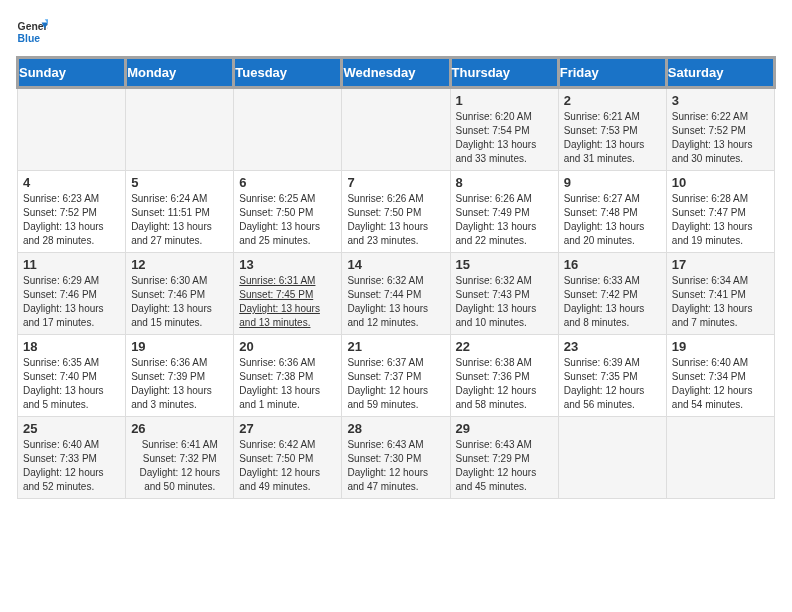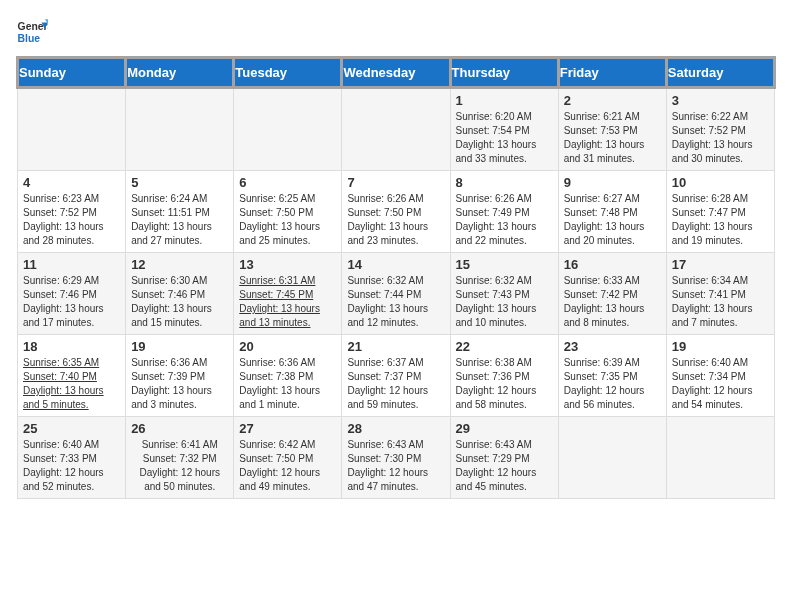--- a/index.html
+++ b/index.html
@@ -236,21 +236,21 @@
           <div class="day-num">17</div>
           <div class="day-info" style="white-space: pre-line;">Sunrise: 6:34 AM
 Sunset: 7:41 PM
 Daylight: 13 hours
 and 7 minutes.</div>
         </td>
       </tr>
       <tr>
         <td>
           <div class="day-num">18</div>
-          <div class="day-info" style="white-space: pre-line; text-decoration: underline;">Sunrise: 6:35 AM
+          <div class="day-info" style="white-space: pre-line;">Sunrise: 6:35 AM
 Sunset: 7:40 PM
 Daylight: 13 hours
 and 5 minutes.</div>
         </td>
         <td>
           <div class="day-num">19</div>
           <div class="day-info" style="white-space: pre-line;">Sunrise: 6:36 AM
 Sunset: 7:39 PM
 Daylight: 13 hours
 and 3 minutes.</div>

